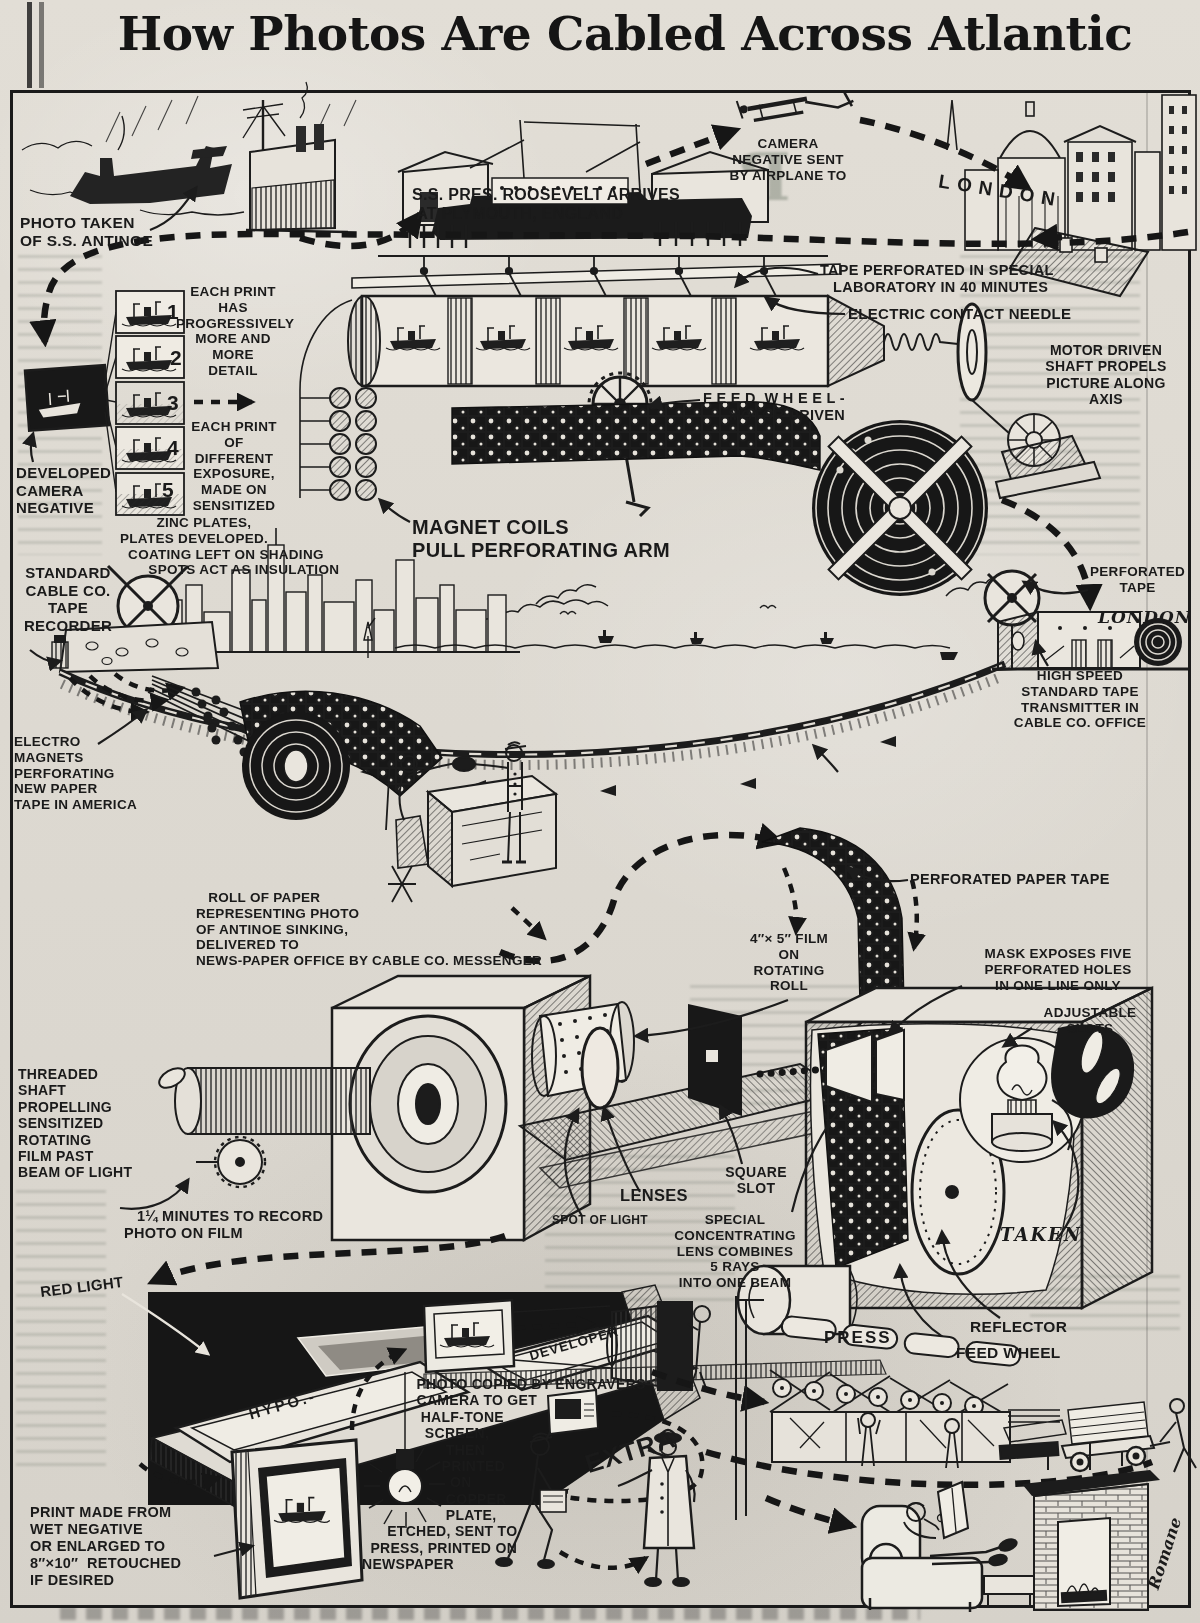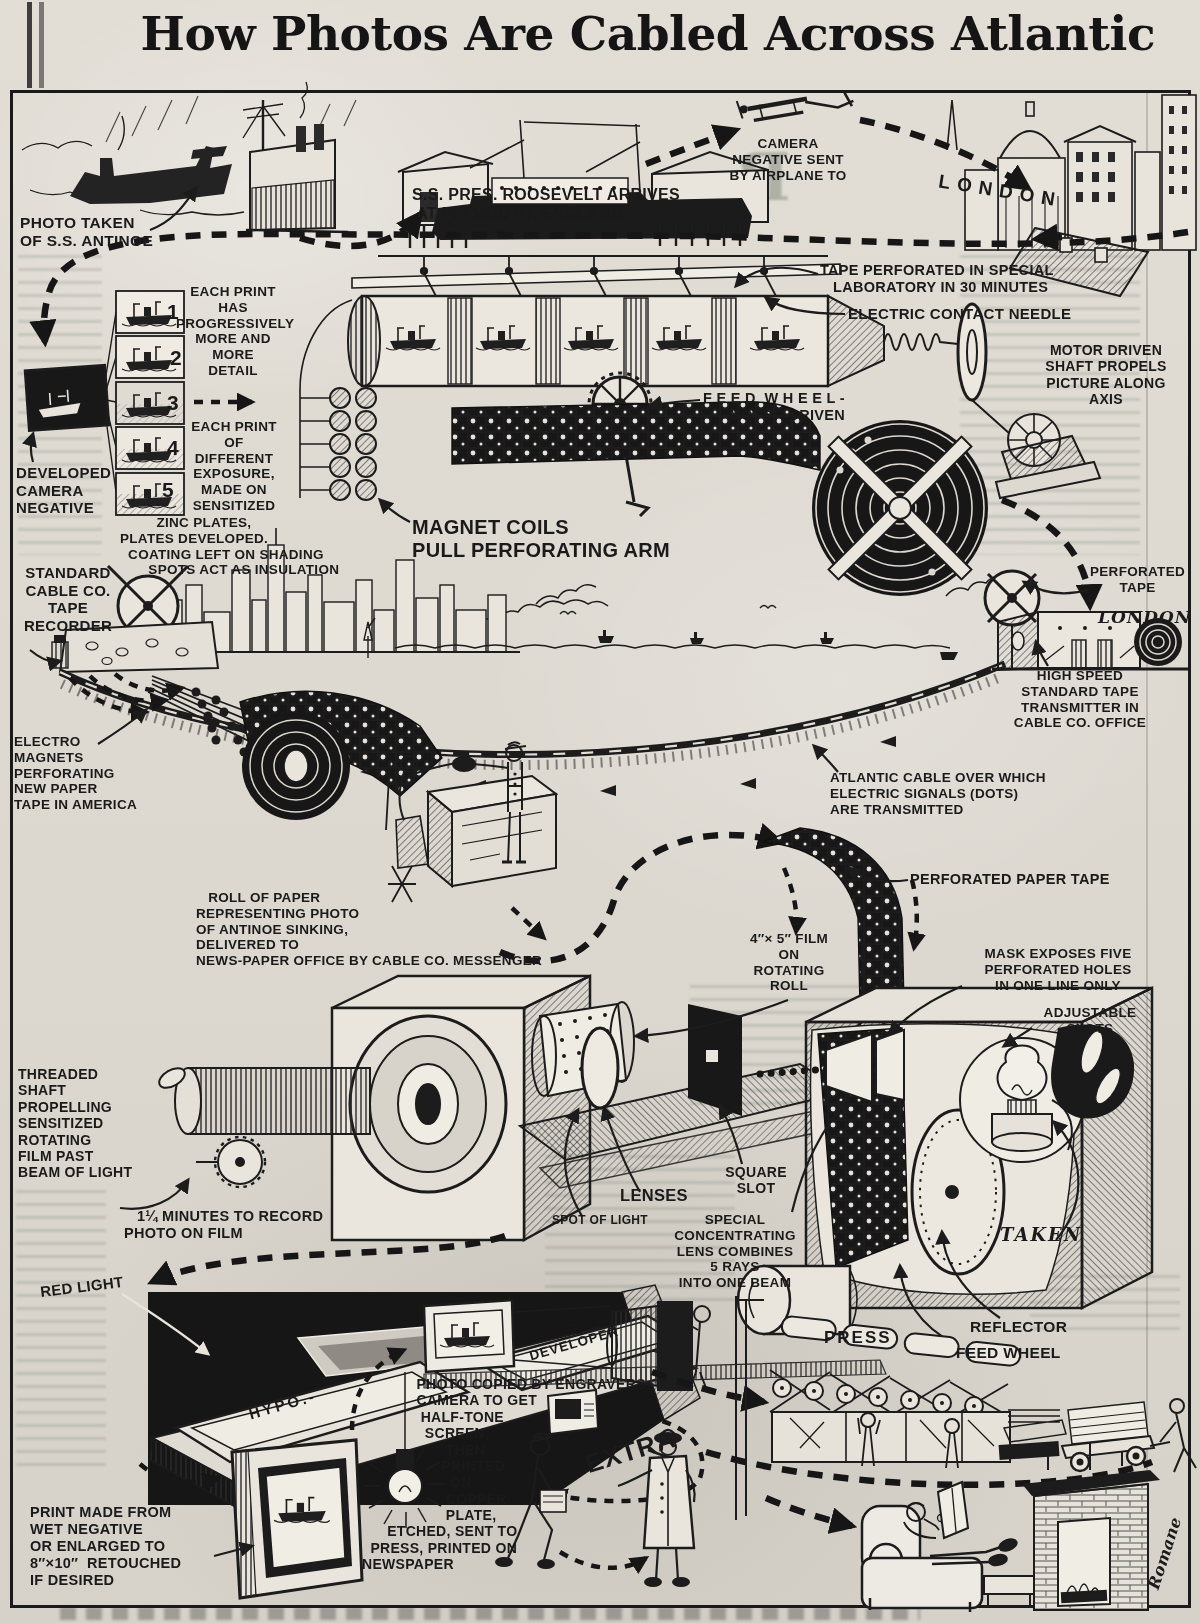--- a/index.html
+++ b/index.html
@@ -8,21 +8,21 @@
     background-image:
       radial-gradient(420px 300px at 22% 12%, rgba(255,255,255,.28), transparent 70%),
       radial-gradient(520px 380px at 70% 42%, rgba(255,255,255,.20), transparent 70%),
       radial-gradient(700px 500px at 48% 85%, rgba(110,105,95,.14), transparent 70%),
       linear-gradient(180deg,#e2ded6 0%,#dedad2 35%,#dbd7cf 65%,#d6d2ca 100%);}
   .lbl{position:absolute;font-weight:bold;font-size:13.5px;color:#1a1a1a;
        white-space:pre;line-height:1.17;letter-spacing:.3px;}
   .ctr{text-align:center}
   .it{font-style:italic;font-family:"DejaVu Serif",serif}
   .num{font-size:21px;letter-spacing:0}
-  .title{position:absolute;left:95px;top:6px;width:1060px;text-align:right;
+  .title{position:absolute;left:95px;top:6px;width:1060px;text-align:center;
        font-family:"DejaVu Serif",serif;font-weight:bold;font-size:47px;color:#151515;
        letter-spacing:-.5px;white-space:nowrap;}
   .frameborder{position:absolute;left:10px;top:90px;width:1175px;height:1512px;
        border:3px solid #1a1a1a;}
   .bleed{position:absolute;opacity:.32;filter:blur(1.2px);
        background:repeating-linear-gradient(180deg, rgba(75,85,75,.55) 0 3px, transparent 3px 13px);}
   .smudge{position:absolute;opacity:.45;filter:blur(1.5px);
        background:repeating-linear-gradient(90deg, rgba(40,40,40,.7) 0 16px, transparent 16px 26px);}
   .rule{position:absolute;background:#222;}
   .bleedB{position:absolute;font-family:"DejaVu Serif",serif;font-weight:bold;font-size:66px;
@@ -754,21 +754,21 @@
 
   <div class="lbl" style="left:20px;top:214px;font-size:15.5px">PHOTO TAKEN
 OF S.S. ANTINOE</div>
   <div class="lbl" style="left:412px;top:186px;font-size:16px">S.S. PRES. ROOSEVELT ARRIVES
  AT PLYMOUTH, ENGLAND</div>
   <div class="lbl ctr" style="left:728px;top:136px;width:120px">CAMERA
 NEGATIVE SENT
 BY AIRPLANE TO</div>
   <div class="lbl" style="left:938px;top:180px;font-size:19px;letter-spacing:7px;transform:rotate(9deg)">LONDON</div>
   <div class="lbl" style="left:820px;top:262px;font-size:14.5px">TAPE PERFORATED IN SPECIAL
-   LABORATORY IN 30 MINUTES</div>
+   LABORATORY IN 40 MINUTES</div>
   <div class="lbl" style="left:848px;top:305px;font-size:15px">ELECTRIC CONTACT NEEDLE</div>
   <div class="lbl ctr" style="left:1028px;top:342px;width:156px;font-size:14px">MOTOR DRIVEN
 SHAFT PROPELS
 PICTURE ALONG
 AXIS</div>
   <div class="lbl" style="left:703px;top:390px;font-size:14.5px">F E E D  W H E E L -
       MOTOR DRIVEN</div>
   <div class="lbl ctr" style="left:176px;top:284px;width:114px">EACH PRINT
 HAS
 PROGRESSIVELY
@@ -804,23 +804,20 @@
 PERFORATING
 NEW PAPER
 TAPE IN AMERICA</div>
   <div class="lbl ctr" style="left:1090px;top:564px;width:95px">PERFORATED
 TAPE</div>
   <div class="lbl it" style="left:1098px;top:608px;font-size:17px;letter-spacing:1px">LONDON</div>
   <div class="lbl ctr" style="left:982px;top:668px;width:196px">HIGH SPEED
 STANDARD TAPE
 TRANSMITTER IN
 CABLE CO. OFFICE</div>
-  <div class="lbl" style="left:830px;top:770px">ATLANTIC CABLE OVER WHICH
-ELECTRIC SIGNALS (DOTS)
-ARE TRANSMITTED</div>
   <div class="lbl" style="left:196px;top:890px">   ROLL OF PAPER
 REPRESENTING PHOTO
 OF ANTINOE SINKING,
 DELIVERED TO
 NEWS-PAPER OFFICE BY CABLE CO. MESSENGER</div>
   <div class="lbl" style="left:910px;top:871px;font-size:14.5px">PERFORATED PAPER TAPE</div>
   <div class="lbl ctr" style="left:736px;top:931px;width:106px">4″× 5″ FILM
 ON
 ROTATING
 ROLL</div>

